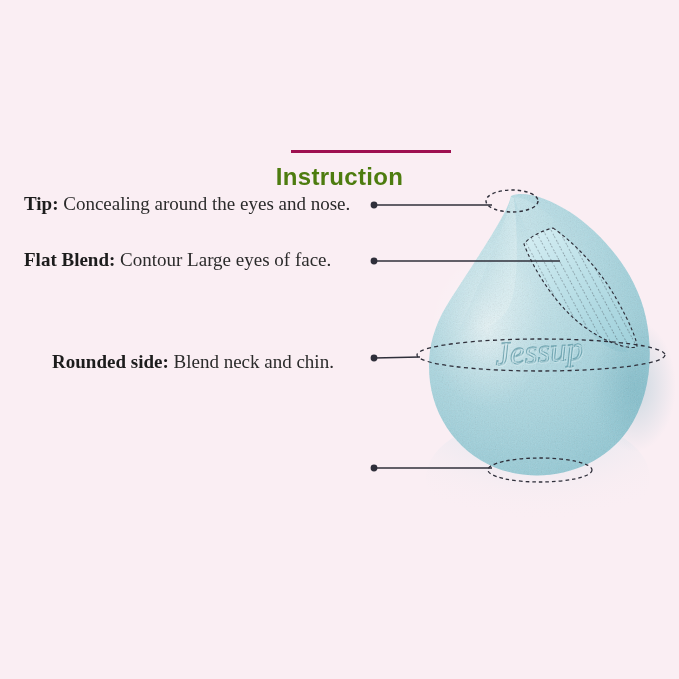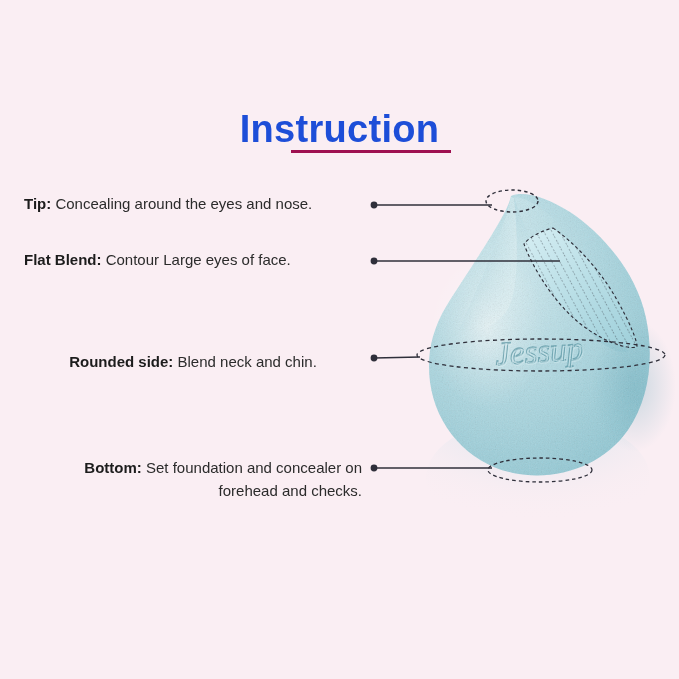--- a/index.html
+++ b/index.html
@@ -22,44 +22,45 @@
 
   
   #title-block {
     position: absolute;
     left: 0;
     top: 112px;
     width: 679px;
     text-align: center;
   }
   #page-title {
-    font-size: 38px;
+    font-size: 24px;
     font-weight: 700;
-    color: #1d4ed8;
+    color: #4d7c0f;
     letter-spacing: 0.3px;
     line-height: 34px;
     font-family: "Liberation Sans", sans-serif;
+    margin-top: 48px;
   }
   #title-underline {
     position: absolute;
     left: 291px;
     top: 38px;
     width: 160px;
     height: 3px;
     background: #9e1050;
   }
 
   
   .callout {
     position: absolute;
-    font-size: 15px;
+    font-size: 19px;
     color: #2b2b2b;
     line-height: 23px;
     white-space: nowrap;
-    font-family: Liberation Sans, sans-serif;
+    font-family: Liberation Serif, serif;
   }
   .callout .term {
     font-weight: 700;
     color: #1c1c1c;
   }
   .callout .desc {
     font-weight: 400;
     color: #2b2b2b;
   }
   .callout.right-align {
@@ -254,23 +255,14 @@
   <div class="callout" id="callout-flat">
     <span class="term">Flat Blend:</span>
     <span class="desc">Contour Large eyes of face.</span>
   </div>
 
   <div class="callout right-align" id="callout-rounded">
     <span class="term">Rounded side:</span>
     <span class="desc">Blend neck and chin.</span>
   </div>
 
-  <div class="callout right-align" id="callout-bottom">
-    <span class="line1">
-      <span class="term">Bottom:</span>
-      <span class="desc">Set foundation and concealer on</span>
-    </span>
-    <span class="line2">
-      <span class="desc">forehead and checks.</span>
-    </span>
-  </div>
 
 </div>
 
 </body></html>

